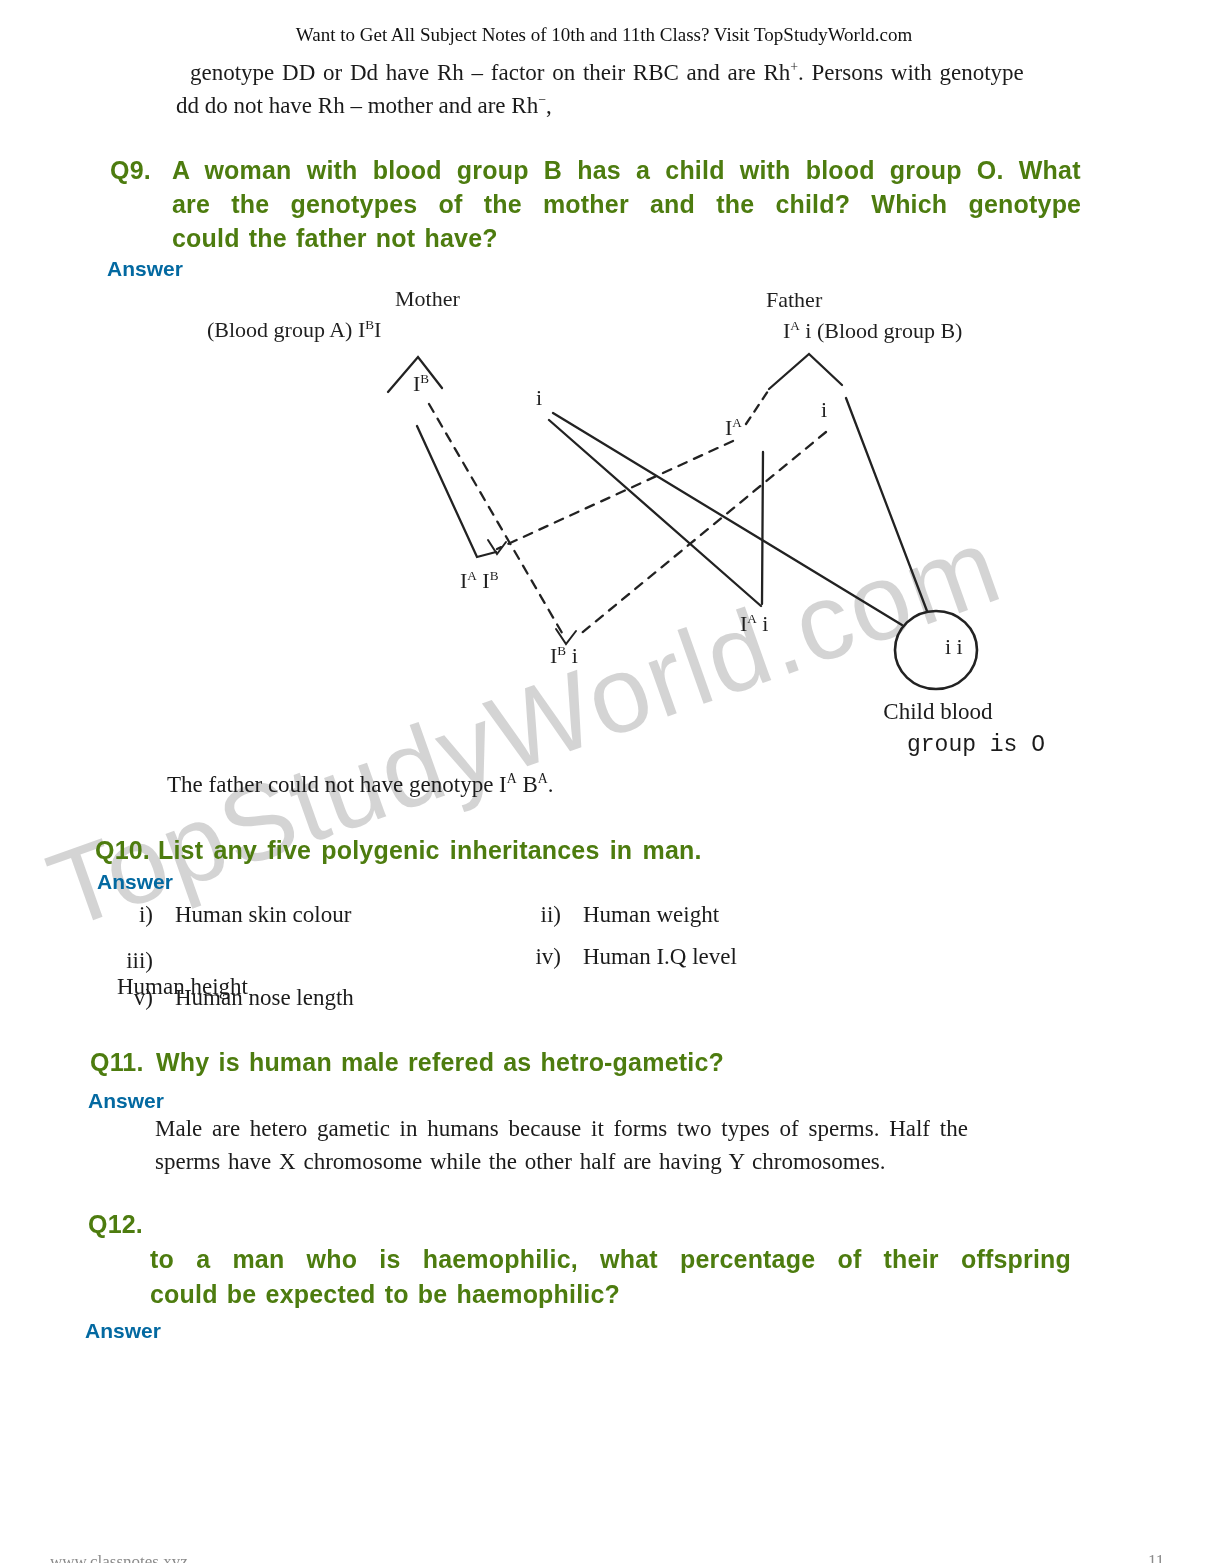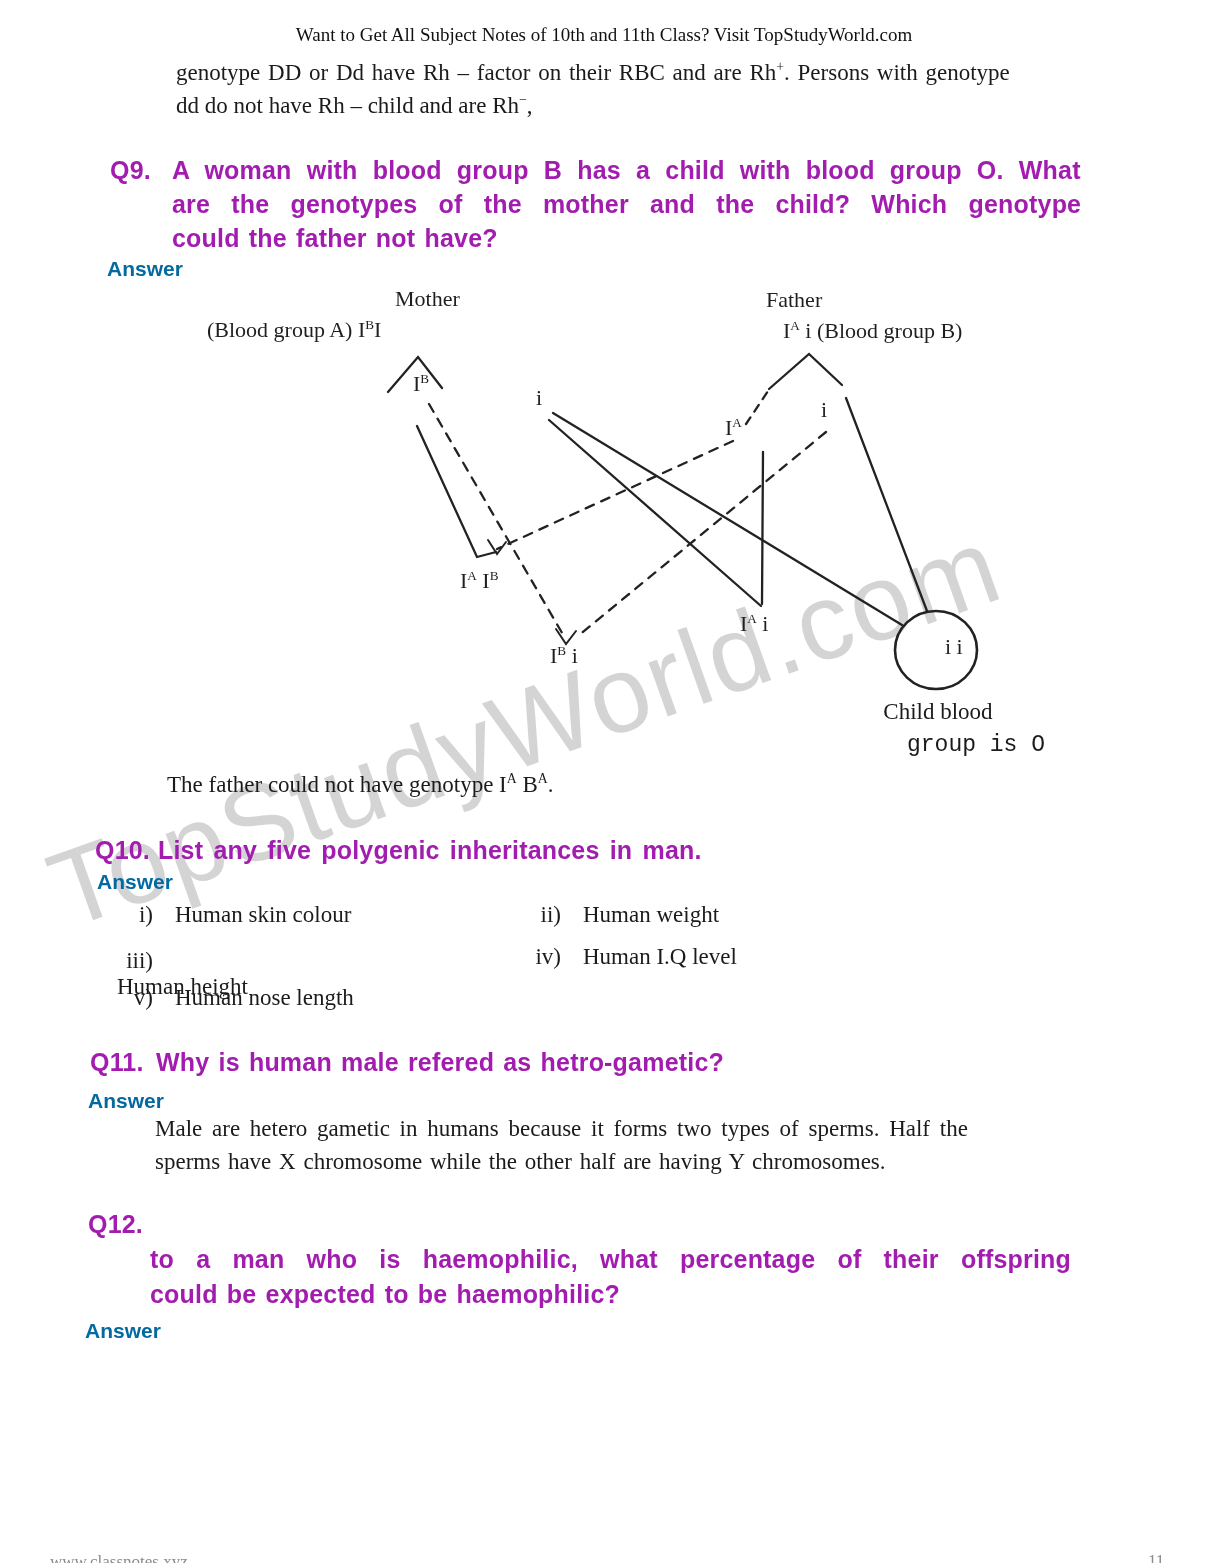--- a/index.html
+++ b/index.html
@@ -8,21 +8,21 @@
     width: 1208px;
     height: 1563px;
     background: #ffffff;
     overflow: hidden;
     color: #1b1b1b;
     font-family: "Liberation Serif", "DejaVu Serif", serif;
   }
   .t { position: absolute; white-space: nowrap; }
   .serif { font-family: "Liberation Serif", "DejaVu Serif", serif; font-size: 23px; }
   .sansb { font-family: "Liberation Sans", "DejaVu Sans", sans-serif; font-weight: 700; }
-  .qhead { font-size: 25px; letter-spacing: 0.2px; color: #a21caf; }
+  .qhead { font-size: 25px; letter-spacing: 0.2px; color: #4d7c0f; }
   .answer-label { font-size: 21px; color: #0369a1; }
   .dlabel { font-size: 22px; color: #1f1f1f; }
   sup { font-size: 60%; vertical-align: super; line-height: 0; }
   .banner {
     position: absolute; top: 24px; left: 0; width: 100%;
     text-align: center; font-size: 19px; color: #111;
   }
   .watermark {
     position: absolute; left: 75px; top: 828px;
     font-family: "Liberation Sans", "DejaVu Sans", sans-serif;
@@ -74,25 +74,25 @@
       <polyline points="556,629 566,644 576,631" stroke-width="2"></polyline>
 
       <polyline points="488,540 497,554 506,542" stroke-width="2"></polyline>
 
       <ellipse cx="936" cy="650" rx="41" ry="39" stroke-width="2.6"></ellipse>
     </g>
   </svg>
 
   <div class="banner">Want to Get All Subject Notes of 10th and 11th Class? Visit TopStudyWorld.com</div>
 
-  <div class="t serif txt-layer" style="left:176px; top:60px; word-spacing:2px;text-align:center;">
+  <div class="t serif txt-layer" style="left:190px; top:60px; word-spacing:2px;text-align:center;">
     <span>genotype DD or Dd have Rh – factor on their RBC and are Rh</span><sup>+</sup><span>. Persons with genotype</span>
   </div>
   <div class="t serif txt-layer" style="left:176px; top:93px;">
-    <span>dd do not have Rh – child and are Rh</span><sup>−</sup><span>,</span>
+    <span>dd do not have Rh – mother and are Rh</span><sup>−</sup><span>,</span>
   </div>
 
   <div class="t sansb qhead txt-layer" style="left:110px; top:156px;">Q9.</div>
   <div class="t sansb qhead txt-layer" style="left:172px; top:156px; word-spacing:8px;">A woman with blood group B has a child with blood group O. What</div>
   <div class="t sansb qhead txt-layer" style="left:172px; top:190px; word-spacing:14px;">are the genotypes of the mother and the child? Which genotype</div>
   <div class="t sansb qhead txt-layer" style="left:172px; top:224px; word-spacing:2px;">could the father not have?</div>
   <div class="t sansb answer-label txt-layer" style="left:107px; top:257px;">Answer</div>
 
   <div class="t dlabel txt-layer" style="left:389px; top:286px;margin-left:6px;">Mother</div>
   <div class="t dlabel txt-layer" style="left:207px; top:317px;">

